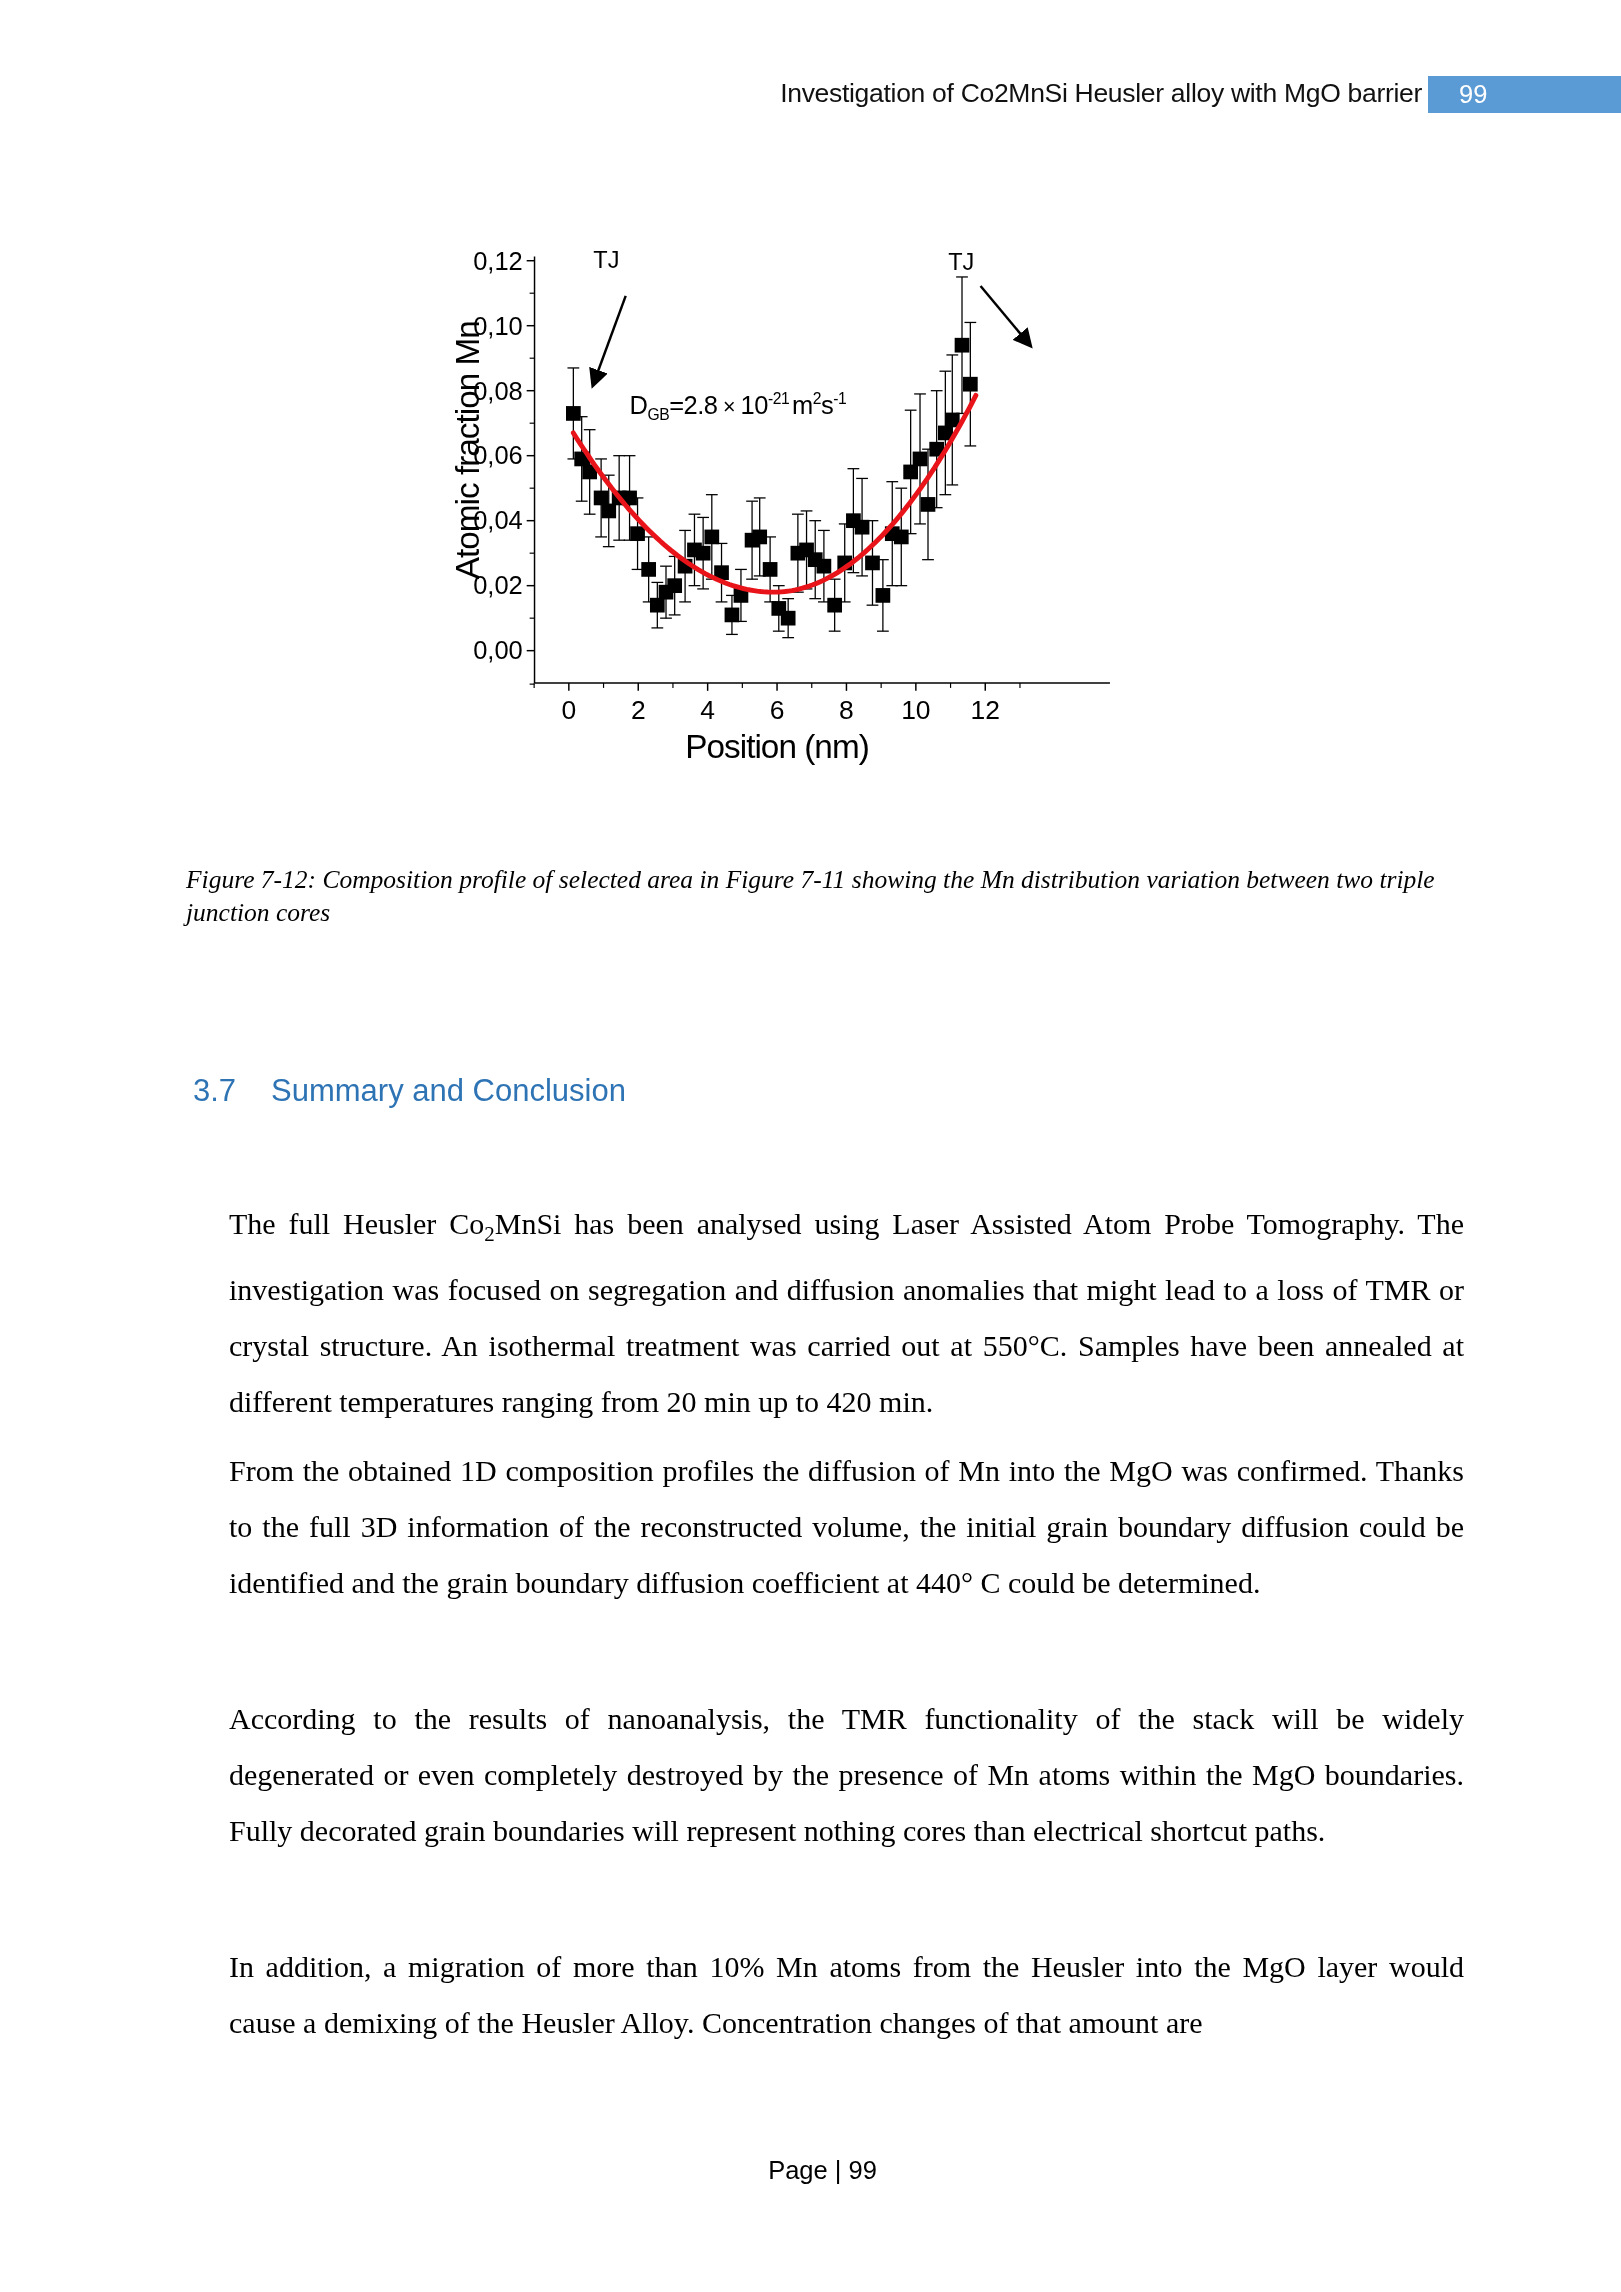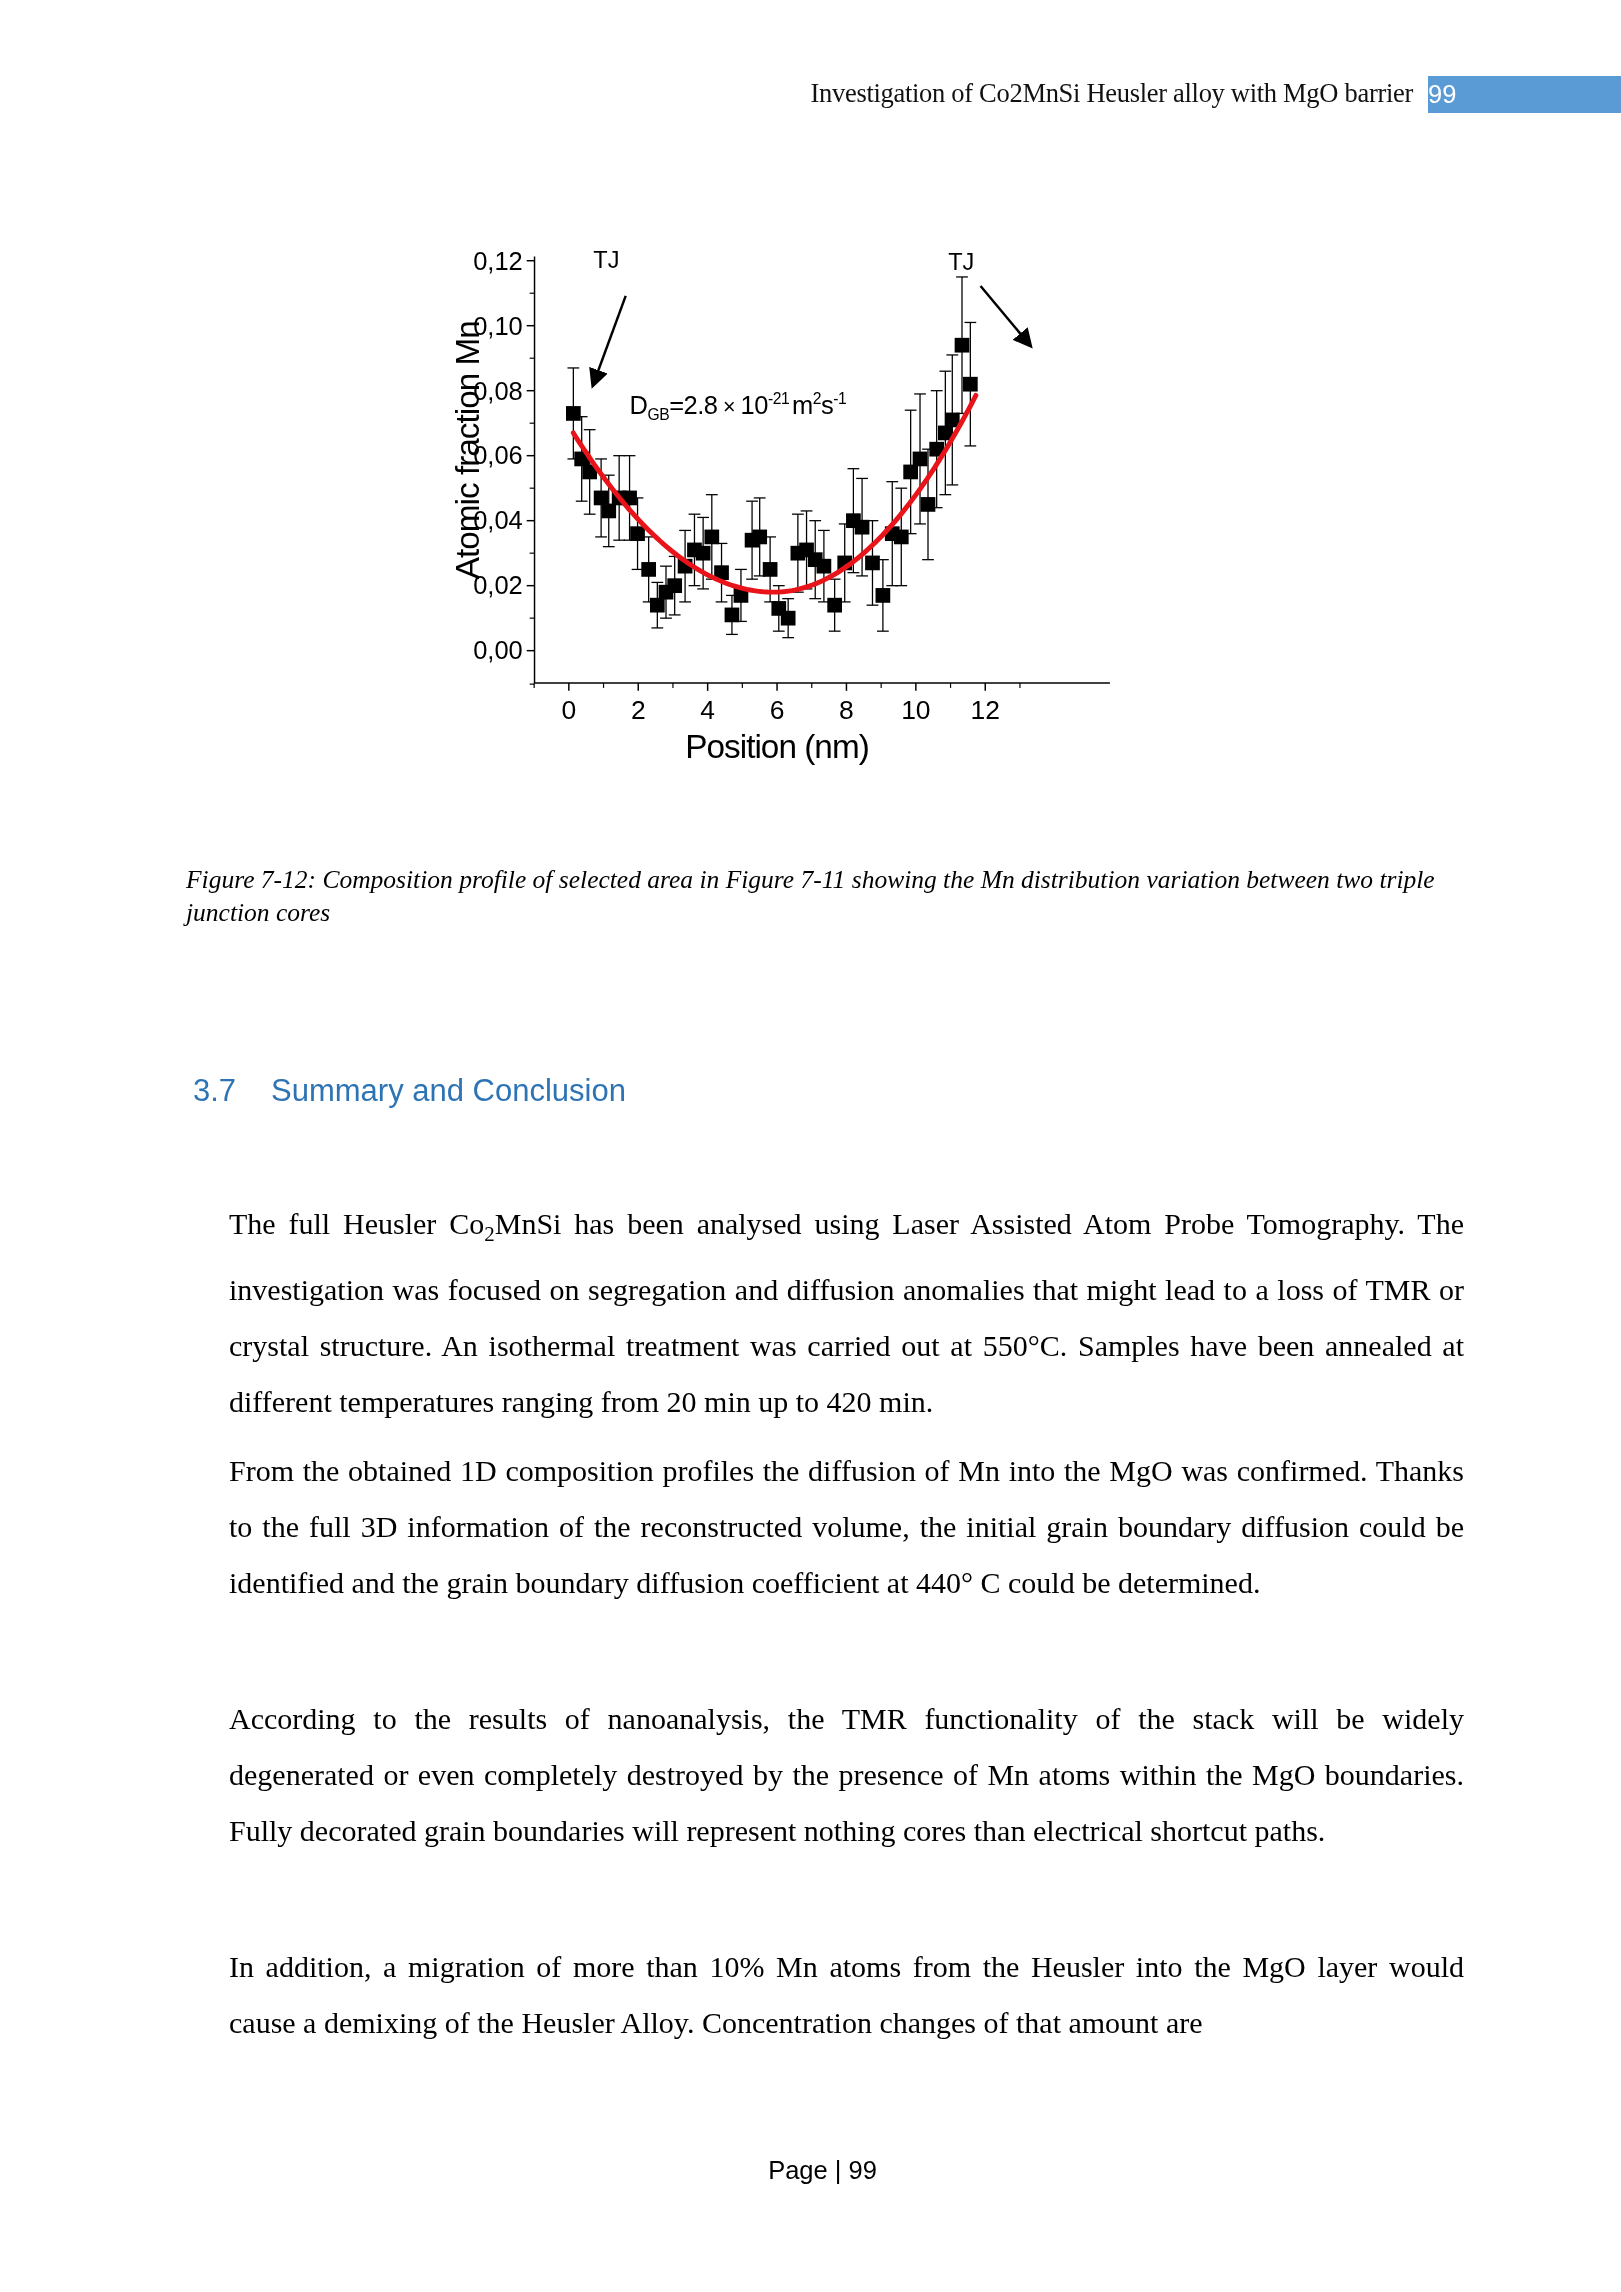--- a/index.html
+++ b/index.html
@@ -1,19 +1,19 @@
 <!DOCTYPE html>
 <html><head>
 <meta charset="utf-8">
 <style>
   html, body { margin:0; padding:0; background:#ffffff; }
   body { width:1621px; height:2293px; position:relative; overflow:hidden; font-family:"Liberation Serif", serif; color:#000; }
   .header { position:absolute; top:76px; left:0; width:1621px; height:39px; }
-  .header-title { position:absolute; right:208px; top:2px; font-family:Liberation Serif, serif; font-size:26.5px; color:#111; white-space:nowrap; letter-spacing:-0.3px; }
-  .header-badge { position:absolute; left:1428px; top:0; width:193px; height:37px; background:#5b9bd5; color:#fff; font-family:"Liberation Sans", sans-serif; font-size:25.5px; line-height:37px; padding-left:0; box-sizing:border-box; }
+  .header-title { position:absolute; right:199px; top:2px; font-family:Liberation Sans, sans-serif; font-size:26.5px; color:#111; white-space:nowrap; letter-spacing:-0.3px; }
+  .header-badge { position:absolute; left:1428px; top:0; width:193px; height:37px; background:#5b9bd5; color:#fff; font-family:"Liberation Sans", sans-serif; font-size:25.5px; line-height:37px; padding-left:31px; box-sizing:border-box; }
   .figure { position:absolute; left:412px; top:235px; width:745px; height:549px; }
   .figure svg { position:absolute; left:0; top:0; }
   .caption { position:absolute; left:186px; top:863px; width:1255px; text-align:left; font-style:italic; font-size:25.5px; line-height:33px; }
   .section-heading { position:absolute; left:193px; top:1073px; font-family:"Liberation Sans", sans-serif; font-size:31px; color:#2e74b5; white-space:nowrap; }
   .section-heading .num { display:inline-block; width:78px; }
   .body-text { position:absolute; left:193px; width:1235px; font-size:30px; line-height:56px; text-align:justify;margin-left:36px; }
   .p1 { top:1196px; }
   .p2 { top:1443px; }
   .p3 { top:1691px; }
   .p4 { top:1939px; }

